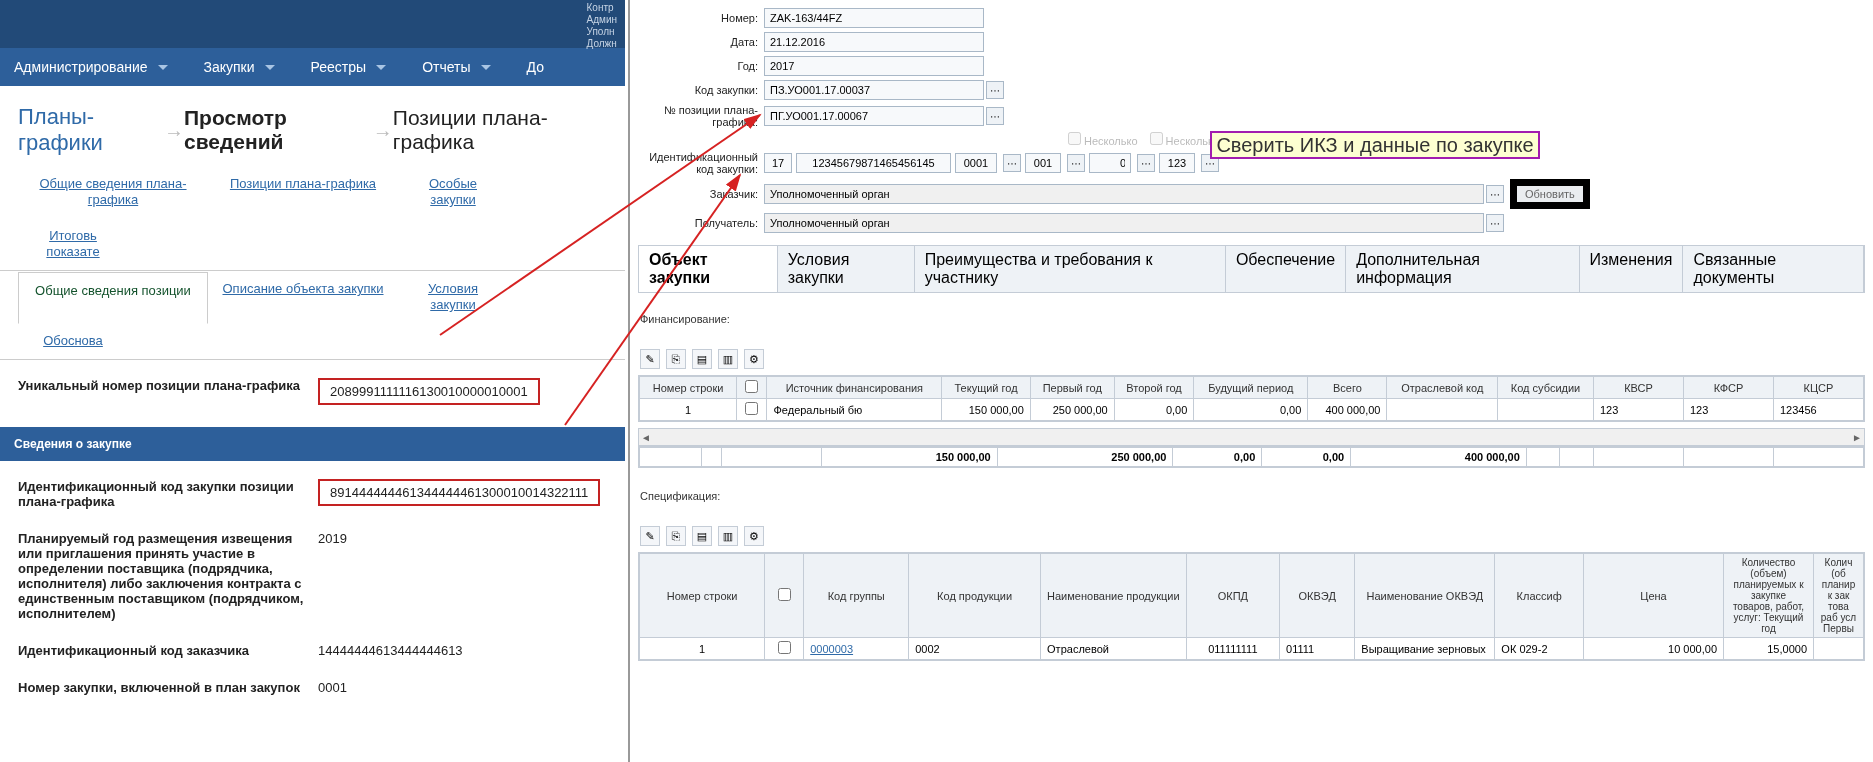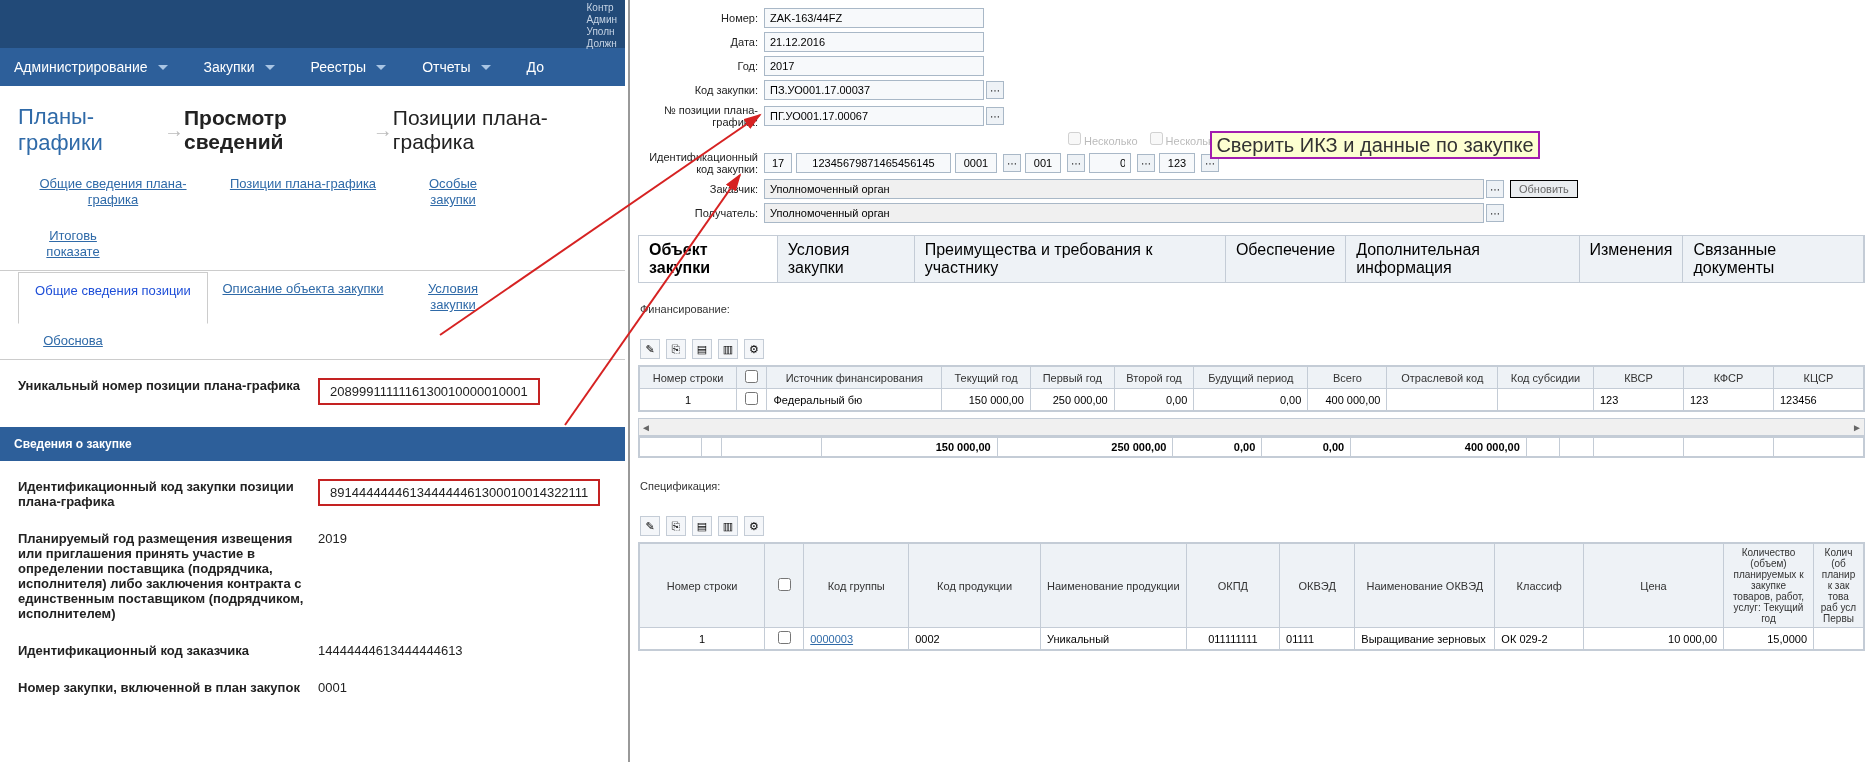--- a/index.html
+++ b/index.html
@@ -11,21 +11,21 @@
 .nav-item{display:flex;align-items:center;gap:10px;cursor:pointer;font-size:14px}
 .caret{width:0;height:0;border-left:5px solid transparent;border-right:5px solid transparent;border-top:5px solid #a9c5e4}
 .breadcrumb{display:flex;align-items:center;padding:18px 18px 10px}
 .bc-link{color:#2f6aa8;font-size:22px}
 .bc-arr{color:#bbb;font-size:20px}
 .bc-cur{font-weight:bold;font-size:21px;color:#222}
 .bc-last{font-size:21px;color:#222}
 .tabbar{padding:0 18px;display:flex;flex-wrap:wrap;border-bottom:1px solid #ccc;gap:0}
 .tabcell{width:190px;text-align:center;padding:10px 8px}
 .tablink{color:#2f6aa8;text-decoration:underline;font-size:13px;line-height:16px;display:inline-block}
-.tab-active{border:1px solid #ccc;border-bottom:1px solid #fff;background:#fff;position:relative;top:1px;font-size:13px;color:#1d4ed8}
+.tab-active{border:1px solid #ccc;border-bottom:1px solid #fff;background:#fff;position:relative;top:1px;font-size:13px;color:#14532d}
 .content{padding:18px}
 .row{display:flex;margin-bottom:22px}
 .lbl{width:300px;font-weight:bold;font-size:13px;color:#222}
 .val{font-size:13px;color:#222}
 .link{color:#2f6aa8}
 .redbox{border:2px solid #c42222;padding:4px 10px;display:inline-block}
 .section-h{background:#2d5f9a;color:#fff;font-weight:bold;padding:10px 14px;margin:6px -18px 18px}
 
 .right-panel{position:absolute;left:628px;top:0;width:1245px;height:762px;background:#fff;border-left:2px solid #999}
 .form-area{padding:8px 10px 4px}
@@ -33,21 +33,21 @@
 .flabel{width:124px;text-align:right;padding-right:6px;font-size:11px;color:#222}
 .finput{border:1px solid #a9b8c7;background:#f7f9fb;padding:2px 5px;font-size:11px;height:20px}
 .w220{width:220px}.w980{width:720px}
 .finput.ro{background:#f0f0f0}
 .mini-btn{width:18px;height:18px;border:1px solid #a9b8c7;background:#eef2f6;display:inline-flex;align-items:center;justify-content:center;margin-left:2px;cursor:pointer;font-size:10px}
 .ikz{display:flex;gap:4px;align-items:center}
 .ikz .finput{text-align:center}
 .callout{position:absolute;left:1210px;top:131px;width:330px;height:28px;background:#fdffd1;border:2px solid #a21caf;display:flex;align-items:center;justify-content:center;font-size:20px;color:#333}
 .chk-row{display:flex;gap:12px;padding-left:428px;color:#bbb;font-size:11px;align-items:center;margin-bottom:4px}
 .chk-row input{margin-right:3px}
-.refresh-btn{margin-left:6px;padding:2px 8px;border:1px solid #000000;background:#eaedf0;color:#666;font-size:11px;cursor:pointer}
+.refresh-btn{margin-left:6px;padding:2px 8px;border:7px solid #000000;background:#eaedf0;color:#666;font-size:11px;cursor:pointer}
 .tabs2{display:flex;background:#e4e9ef;border:1px solid #c4ccd6;margin:4px 8px 0}
 .tab2{padding:5px 10px;font-size:16px;border-right:1px solid #c4ccd6;cursor:pointer;background:#eef2f6}
 .tab2.act{background:#fff;font-weight:bold}
 .subhdr{padding:20px 10px;font-size:11px;color:#333}
 .toolbar{display:flex;gap:6px;padding:4px 10px}
 .tb-btn{width:20px;height:20px;border:1px solid #c4ccd6;background:#f4f6f9;display:flex;align-items:center;justify-content:center;font-size:11px;cursor:pointer}
 .grid{margin:2px 8px;border:1px solid #c4ccd6;overflow-x:auto}
 .gtable{border-collapse:collapse;width:100%;font-size:11px}
 .gtable th,.gtable td{border:1px solid #c4ccd6;padding:3px 6px;text-align:center;white-space:nowrap}
 .gtable th{background:#eef2f6;font-weight:normal;color:#333}
@@ -295,21 +295,21 @@
         <th>Классиф</th>
             <th style="width:140px">Цена</th>
         <th style="width:90px;white-space:normal;font-size:10px">Количество (объем) планируемых к закупке товаров, работ, услуг: Текущий год</th>
         <th style="width:50px;white-space:normal;font-size:10px">Колич (об планир к зак това раб усл Первы</th>
       </tr>
       <tr>
         <td>1</td>
             <td><input type="checkbox" style=""></td>
         <td style="text-align:left;color:#2f6aa8;text-decoration:underline">0000003</td>
         <td style="text-align:left">0002</td>
-        <td style="text-align:left">Уникальный</td>
+        <td style="text-align:left">Отраслевой</td>
         <td style="text-align:center">011111111</td>
         <td style="text-align:left">01111</td>
         <td style="text-align:left">Выращивание зерновых</td>
         <td style="text-align:left">ОК 029-2</td>
         <td class="num">10 000,00</td>
         <td class="num">15,0000</td>
             <td></td>
       </tr>
     </tbody>
       </table>

